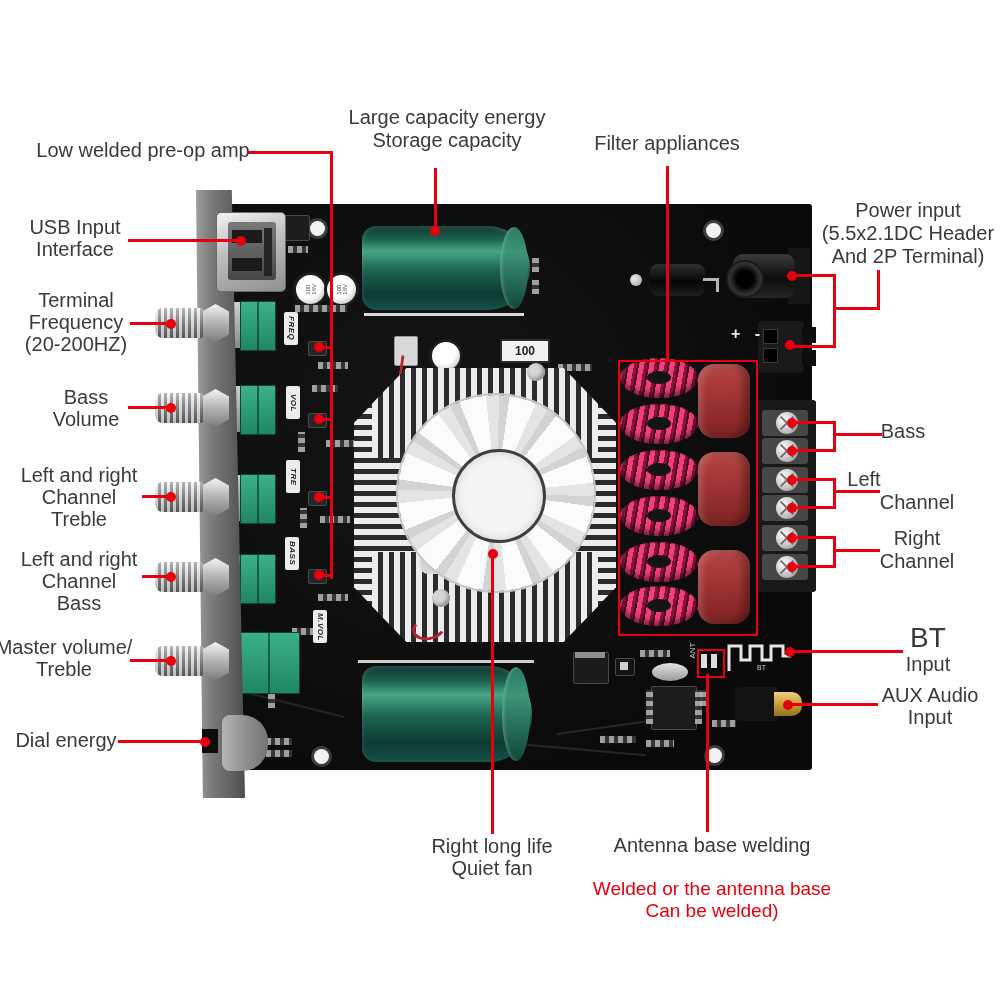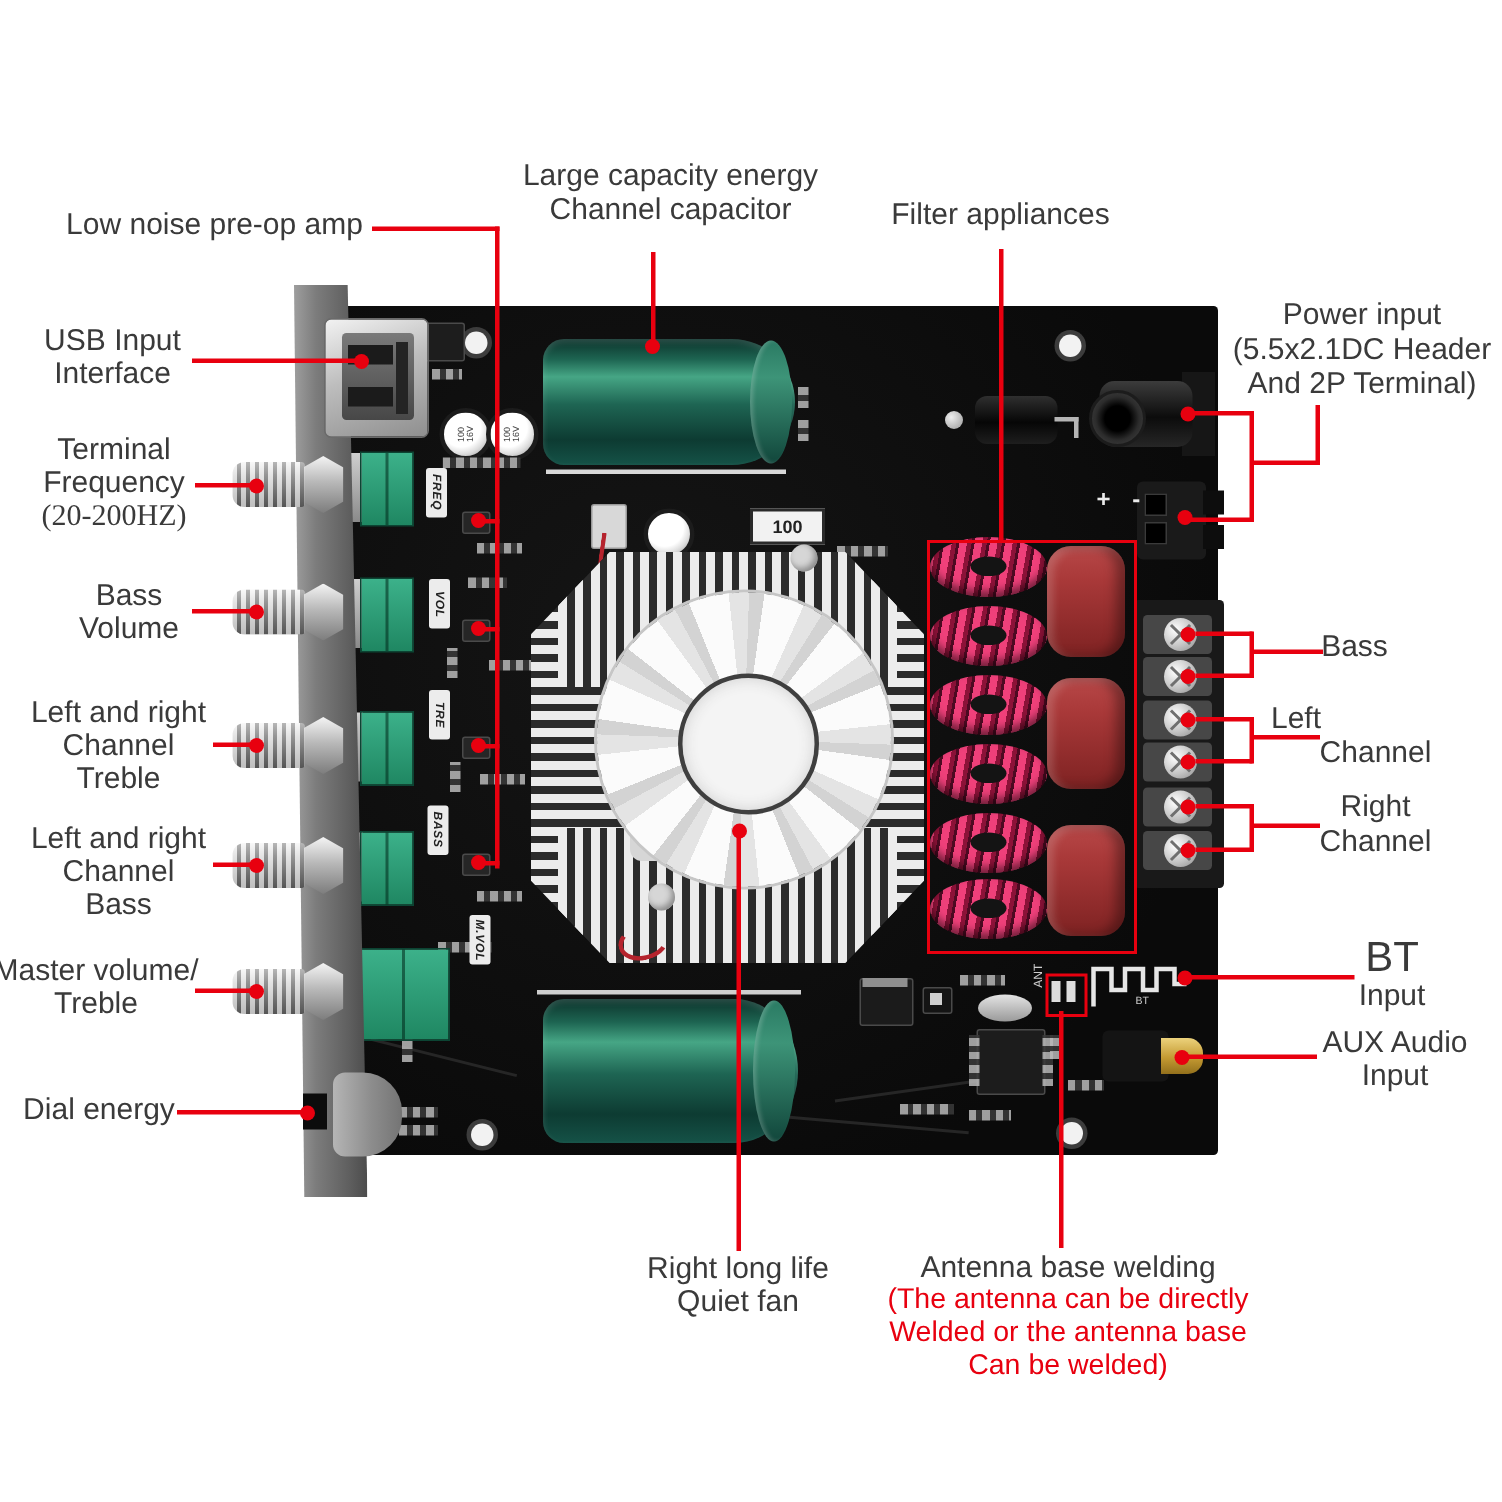--- a/index.html
+++ b/index.html
@@ -338,37 +338,37 @@
   <div class="rd" style="left:785px;top:647px;"></div>
   <div class="rl" style="left:793px;top:650px;width:110px;height:3px;"></div>
   <div class="rd" style="left:783px;top:700px;"></div>
   <div class="rl" style="left:791px;top:703px;width:87px;height:3px;"></div>
 
   <div class="rd" style="left:488px;top:549px;"></div>
   <div class="rl" style="left:491px;top:556px;width:3px;height:278px;"></div>
 
   <div class="rl" style="left:706px;top:674px;width:3px;height:158px;"></div>
 
-  <div class="t" style="left:143px;top:139px;">Low noise pre-op amp</div>
+  <div class="t" style="left:143px;top:139px;">Low welded pre-op amp</div>
 
   <div class="t" style="left:447px;top:106px;">Large capacity energy</div>
-  <div class="t" style="left:447px;top:129px;">Channel capacitor</div>
+  <div class="t" style="left:447px;top:129px;">Storage capacity</div>
 
   <div class="t" style="left:667px;top:132px;">Filter appliances</div>
 
   <div class="t" style="left:908px;top:199px;">Power input</div>
   <div class="t" style="left:908px;top:222px;">(5.5x2.1DC Header</div>
   <div class="t" style="left:908px;top:245px;">And 2P Terminal)</div>
 
   <div class="t" style="left:75px;top:216px;">USB Input</div>
   <div class="t" style="left:75px;top:238px;">Interface</div>
 
   <div class="t" style="left:76px;top:289px;">Terminal</div>
   <div class="t" style="left:76px;top:311px;">Frequency</div>
-  <div class="t" style="left:76px;top:333px;font-family:Liberation Serif, serif;">(20-200HZ)</div>
+  <div class="t" style="left:76px;top:333px;">(20-200HZ)</div>
 
   <div class="t" style="left:86px;top:386px;">Bass</div>
   <div class="t" style="left:86px;top:408px;">Volume</div>
 
   <div class="t" style="left:79px;top:464px;">Left and right</div>
   <div class="t" style="left:79px;top:486px;">Channel</div>
   <div class="t" style="left:79px;top:508px;">Treble</div>
 
   <div class="t" style="left:79px;top:548px;">Left and right</div>
   <div class="t" style="left:79px;top:570px;">Channel</div>
@@ -390,17 +390,16 @@
   <div class="t tbig" style="left:928px;top:622px;">BT</div>
   <div class="t" style="left:928px;top:653px;">Input</div>
 
   <div class="t" style="left:930px;top:684px;">AUX Audio</div>
   <div class="t" style="left:930px;top:706px;">Input</div>
 
   <div class="t" style="left:492px;top:835px;">Right long life</div>
   <div class="t" style="left:492px;top:857px;">Quiet fan</div>
 
   <div class="t" style="left:712px;top:834px;">Antenna base welding</div>
-  <div class="tr" style="left:712px;top:856px;">(The antenna can be directly</div>
   <div class="tr" style="left:712px;top:878px;">Welded or the antenna base</div>
   <div class="tr" style="left:712px;top:900px;">Can be welded)</div>
 
 </div>
 
 </body></html>

